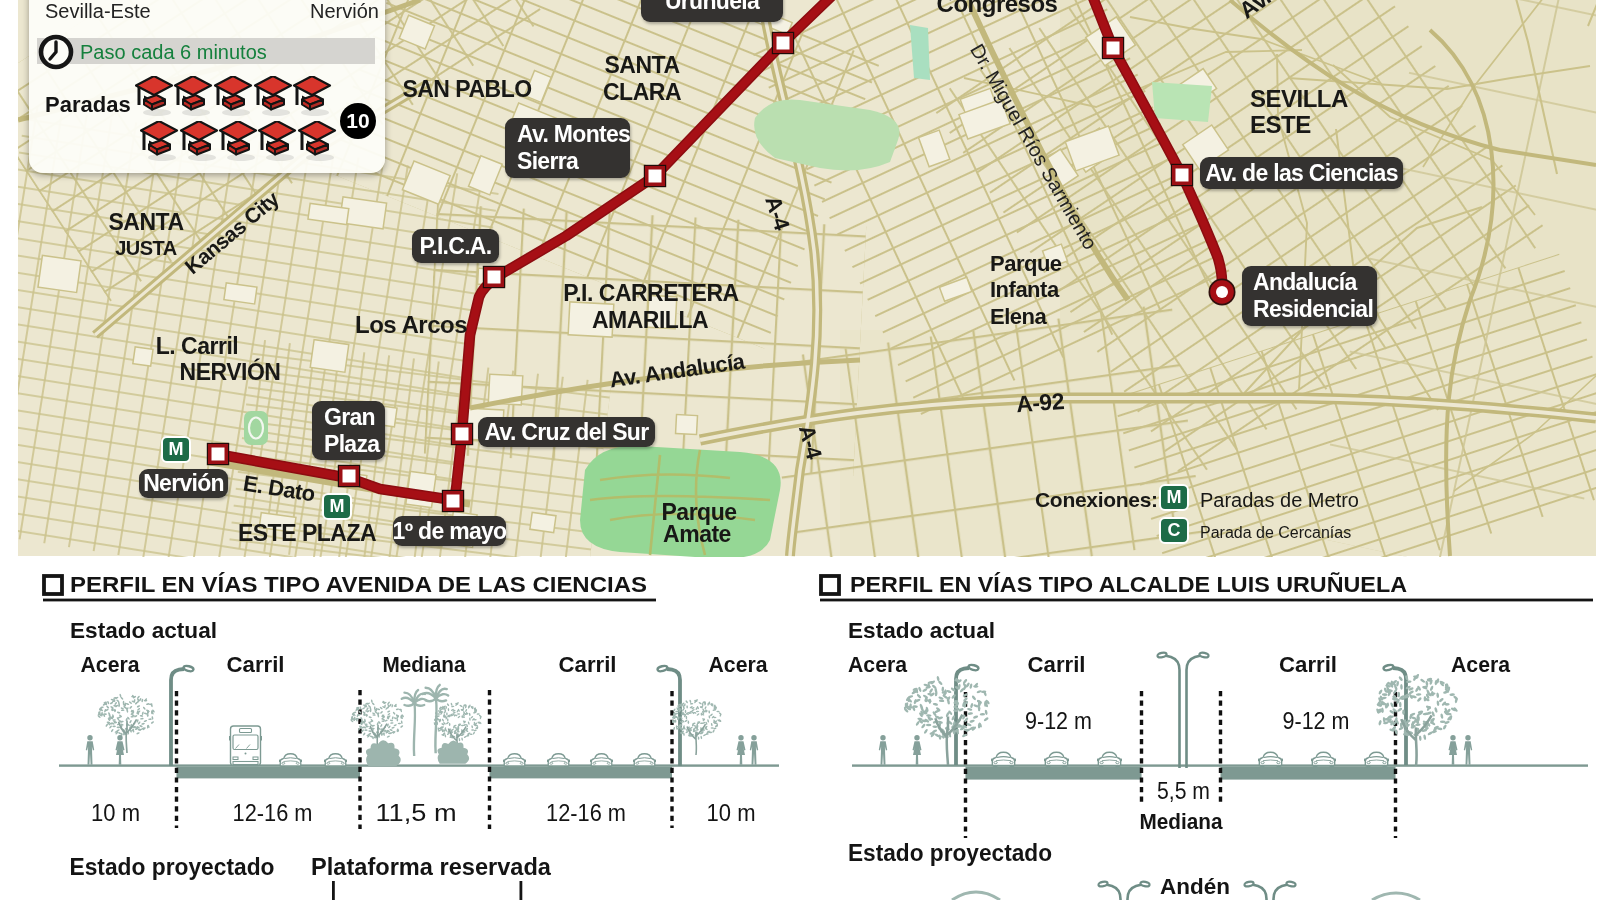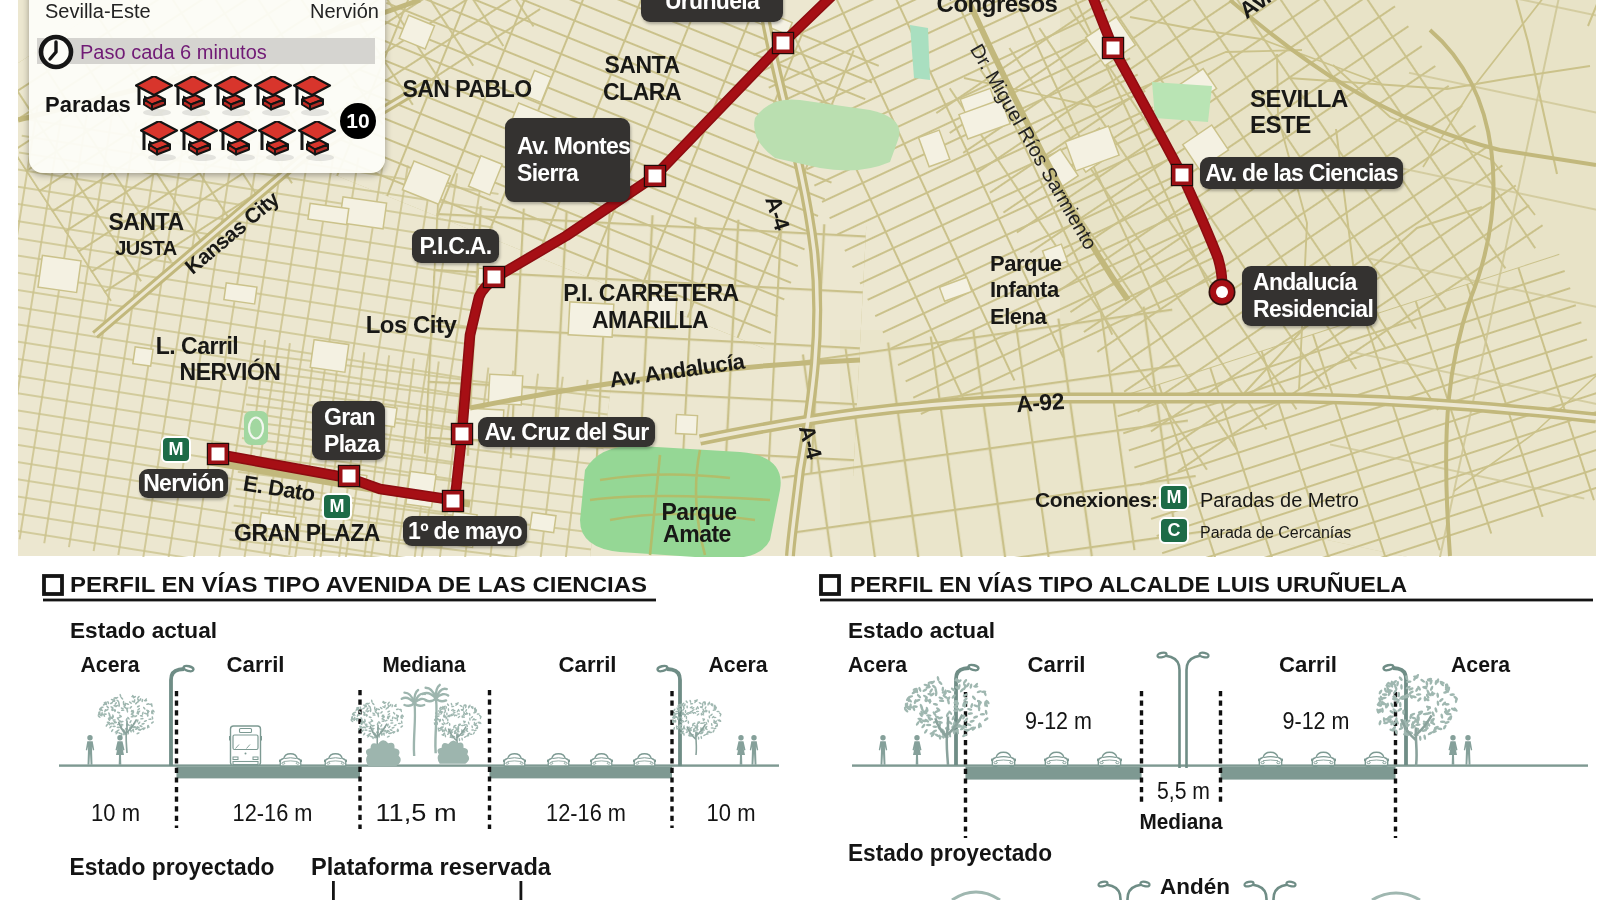--- a/index.html
+++ b/index.html
@@ -206,21 +206,21 @@
 <div style="position:absolute;left:45px;top:0px;font-size:20px;color:#232323;z-index:6;">Sevilla-Este</div>
 <div style="position:absolute;left:310px;top:0px;font-size:20px;color:#232323;z-index:6;">Nervión</div>
 
 <div style="position:absolute;left:37px;top:38px;width:338px;height:26px;background:#d5d4d0;z-index:6;"></div>
 
 <svg width="38" height="38" viewBox="0 0 38 38" style="position:absolute;left:37px;top:33px;z-index:7">
 <circle cx="19" cy="19" r="15" fill="#fdfdf8" stroke="#161616" stroke-width="4.6"></circle>
 <path d="M19 19 L19 9 M19 19 L13 26" stroke="#161616" stroke-width="3.4" stroke-linecap="round"></path>
 </svg>
 
-<div style="position:absolute;left:80px;top:41px;font-size:20px;color:#701a75;z-index:7;">Paso cada 6 minutos</div>
+<div style="position:absolute;left:80px;top:41px;font-size:20px;color:#15803d;z-index:7;">Paso cada 6 minutos</div>
 
 <div style="position:absolute;left:45px;top:92px;font-size:22px;font-weight:bold;color:#141414;z-index:7;">Paradas</div>
 
 <svg width="360" height="180" viewBox="0 0 360 180" style="position:absolute;left:0px;top:0px;z-index:7">
 <use href="#shel" x="135" y="76"></use>
       <use href="#shel" x="174" y="76"></use>
       <use href="#shel" x="214" y="76"></use>
       <use href="#shel" x="254" y="76"></use>
       <use href="#shel" x="293" y="76"></use>
       <use href="#shel" x="140" y="121"></use>
@@ -240,21 +240,21 @@
 
 <div class="mt ctr" style="left:146px;top:222px;font-size:23px;">SANTA</div>
 <div class="mt ctr" style="left:146px;top:248px;font-size:20px;">JUSTA</div>
 
 <div class="mt ctr" style="left:232px;top:233px;font-size:21px;transform:translate(-50%,-50%) rotate(-40deg);">Kansas City</div>
 
 <div class="mt ctr" style="left:197px;top:346px;font-size:23px;">L. Carril</div>
 
 <div class="mt ctr" style="left:230px;top:372px;font-size:23px;">NERVIÓN</div>
 
-<div class="mt ctr" style="left:411px;top:325px;font-size:24px;">Los City</div>
+<div class="mt ctr" style="left:411px;top:325px;font-size:24px;">Los Arcos</div>
 
 <div class="mt ctr" style="left:651px;top:293px;font-size:23px;">P.I. CARRETERA</div>
 <div class="mt ctr" style="left:650px;top:320px;font-size:23px;">AMARILLA</div>
 
 <div class="mt ctr" style="left:677px;top:371px;font-size:22px;transform:translate(-50%,-50%) rotate(-8deg);">Av. Andalucía</div>
 
 <div class="mt ctr" style="left:777px;top:213px;font-size:22px;transform:translate(-50%,-50%) rotate(72deg);">A-4</div>
 
 <div class="mt ctr" style="left:810px;top:442px;font-size:22px;transform:translate(-50%,-50%) rotate(75deg);">A-4</div>
 
@@ -265,35 +265,35 @@
 <div class="mt" style="left:1250px;top:85px;font-size:24px;">SEVILLA</div>
 <div class="mt" style="left:1250px;top:111px;font-size:24px;">ESTE</div>
 
 <div class="mt" style="left:990px;top:251px;font-size:22px;">Parque</div>
 <div class="mt" style="left:990px;top:277px;font-size:22px;">Infanta</div>
 <div class="mt" style="left:990px;top:304px;font-size:22px;">Elena</div>
 
 <div class="mt ctr" style="left:699px;top:512px;font-size:23px;">Parque</div>
 <div class="mt ctr" style="left:697px;top:534px;font-size:23px;">Amate</div>
 
-<div class="mt ctr" style="left:307px;top:533px;font-size:23px;">GRAN PLAZA</div>
+<div class="mt ctr" style="left:307px;top:533px;font-size:23px;">ESTE PLAZA</div>
 
 <div class="mt ctr" style="left:997px;top:4px;font-size:24px;">Congresos</div>
 
 <div class="mt ctr" style="left:1255px;top:4px;font-size:23px;transform:translate(-50%,-50%) rotate(-36deg);">Av.</div>
 
 <div class="mt ctr" style="left:279px;top:489px;font-size:22px;transform:translate(-50%,-50%) rotate(9deg);">E. Dato</div>
 
 <div class="lbl" style="left:641px;top:-20px;width:142px;height:42px;justify-content:center;">Uruñuela</div>
-<div class="lbl" style="left:505px;top:118px;width:125px;height:84px;justify-content:flex-start;padding-left:12px;">Av. Montes<br>Sierra</div>
+<div class="lbl" style="left:505px;top:118px;width:125px;height:60px;justify-content:flex-start;padding-left:12px;">Av. Montes<br>Sierra</div>
 <div class="lbl" style="left:412px;top:229px;width:87px;height:34px;justify-content:center;">P.I.C.A.</div>
 <div class="lbl" style="left:1200px;top:157px;width:203px;height:32px;justify-content:center;">Av. de las Ciencias</div>
 <div class="lbl" style="left:1242px;top:266px;width:135px;height:60px;justify-content:flex-start;padding-left:11px;">Andalucía<br>Residencial</div>
 <div class="lbl" style="left:478px;top:417px;width:177px;height:30px;justify-content:center;">Av. Cruz del Sur</div>
-<div class="lbl" style="left:393px;top:516px;width:124px;height:30px;justify-content:center;margin-left:10px;">1º de mayo</div>
+<div class="lbl" style="left:393px;top:516px;width:113px;height:30px;justify-content:center;">1º de mayo</div>
 <div class="lbl" style="left:312px;top:401px;width:73px;height:59px;justify-content:flex-start;padding-left:12px;">Gran<br>Plaza</div>
 <div class="lbl" style="left:139px;top:469px;width:89px;height:29px;justify-content:center;">Nervión</div>
 
 <div class="micon" style="left:161px;top:436px;">M</div>
 
 <div class="micon" style="left:322px;top:493px;">M</div>
 
 <div class="mt" style="left:1035px;top:488px;font-size:21px;letter-spacing:-0.3px;">Conexiones:</div>
 
 <div class="micon" style="left:1159px;top:484px;">M</div>

